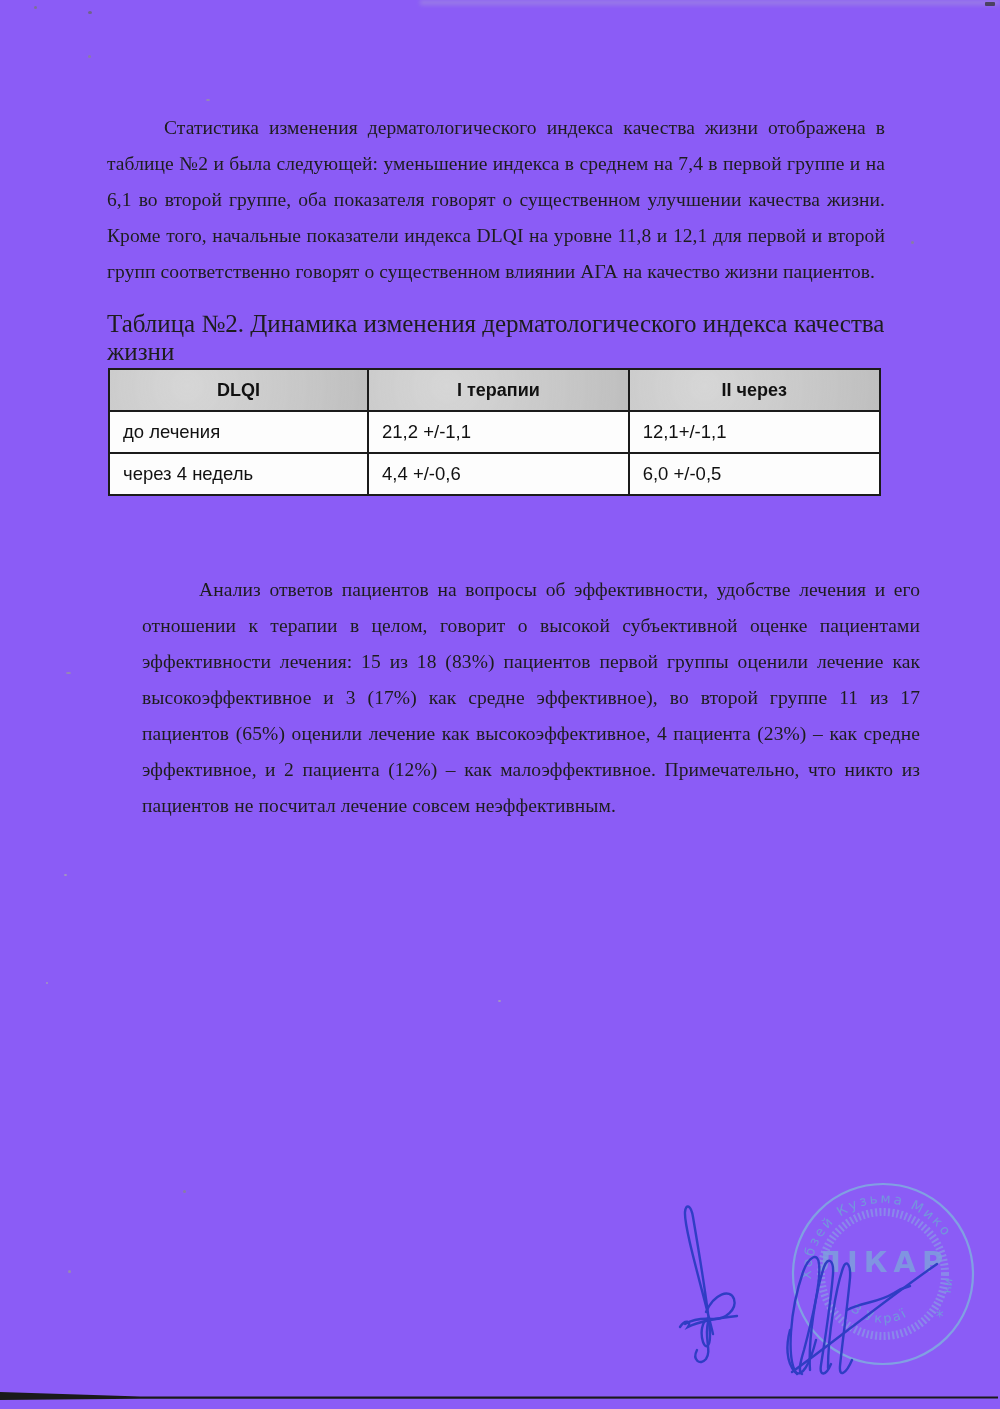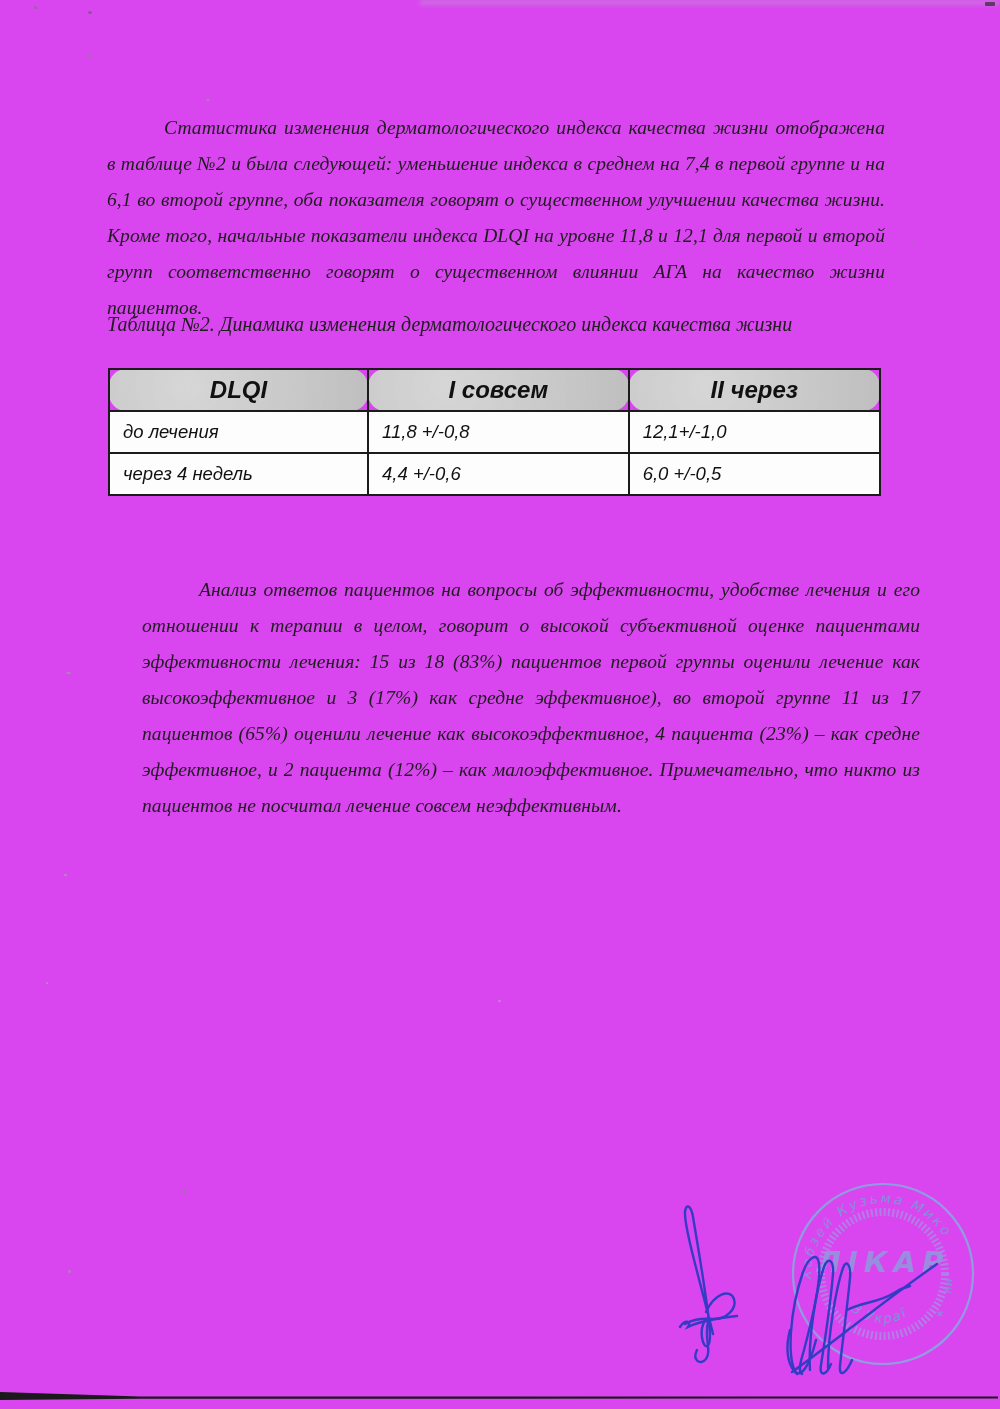--- a/index.html
+++ b/index.html
@@ -2,50 +2,49 @@
 <html><head>
 <meta charset="utf-8">
 <style>
   html,body{margin:0;padding:0;}
   body{
     width:1000px;height:1409px;
     background:#ffffff;
     font-family:"Liberation Serif","DejaVu Serif",serif;
     position:relative;overflow:hidden;
   }
-  .page{position:absolute;inset:0;background:#d946ef;font-style:italic;}
+  .page{position:absolute;inset:0;background:#8b5cf6;}
   .top-smudge{
     position:absolute;left:420px;top:0;width:580px;height:5px;
     background:#b9bfc6;opacity:.32;filter:blur(2px);
   }
   .body-text{
     position:absolute;left:107px;width:778px;margin:0;
     font-size:19.5px;line-height:36px;color:#1d1d1d;
     text-align:justify;text-indent:57px;letter-spacing:.1px;
   }
   .p1{top:110px;}
   .p2{top:572px;margin-left:35px;}
   .caption{
     position:absolute;left:107px;top:310px;width:800px;margin:0;
-    font-size:20px;line-height:28px;color:#1d1d1d;
+    font-size:25px;line-height:28px;color:#1d1d1d;
   }
   table.dlqi{
     position:absolute;left:108px;top:368px;width:773px;
     border-collapse:collapse;table-layout:fixed;
     font-family:"Liberation Sans","DejaVu Sans",sans-serif;
     color:#111;
   }
   table.dlqi th, table.dlqi td{
     border:2px solid #1b1b1b;
   }
   table.dlqi th{
     background:#c9c9c9;height:38px;
-    font-size:24px;font-weight:bold;text-align:center;
+    font-size:18px;font-weight:bold;text-align:center;
     background-image:radial-gradient(circle at 30% 40%, rgba(255,255,255,.25), rgba(0,0,0,.05));
-    border-radius:17px;
   }
   table.dlqi td{
     height:40px;font-size:18.5px;text-align:left;
     padding:0 0 0 13px;background:#fdfdfd;
   }
   .sig-stamp{position:absolute;left:640px;top:1160px;}
   .edge-line{position:absolute;left:0;top:1388px;}
   .speck{position:absolute;border-radius:50%;opacity:.75;}
 </style>
 </head>
@@ -61,29 +60,29 @@
 
   <table class="dlqi">
     <colgroup>
       <col style="width:33.6%">
         <col style="width:33.8%">
         <col style="width:32.6%">
     </colgroup>
     <thead>
       <tr>
         <th>DLQI</th>
-        <th>I совсем</th>
+        <th>I терапии</th>
         <th>II через</th>
       </tr>
     </thead>
     <tbody>
       <tr>
         <td>до лечения</td>
-        <td>11,8 +/-0,8</td>
-        <td>12,1+/-1,0</td>
+        <td>21,2 +/-1,1</td>
+        <td>12,1+/-1,1</td>
       </tr>
       <tr>
         <td>через 4 недель</td>
         <td>4,4 +/-0,6</td>
         <td>6,0 +/-0,5</td>
       </tr>
     </tbody>
   </table>
 
   <p class="body-text p2">Анализ ответов пациентов на вопросы об эффективности, удобстве лечения и его отношении к терапии в целом, говорит о высокой субъективной оценке пациентами эффективности лечения: 15 из 18 (83%) пациентов первой группы оценили лечение как высокоэффективное и 3 (17%) как средне эффективное), во второй группе 11 из 17 пациентов (65%) оценили лечение как высокоэффективное, 4 пациента (23%) – как средне эффективное, и 2 пациента (12%) – как малоэффективное. Примечательно, что никто из пациентов не посчитал лечение совсем неэффективным.</p>

